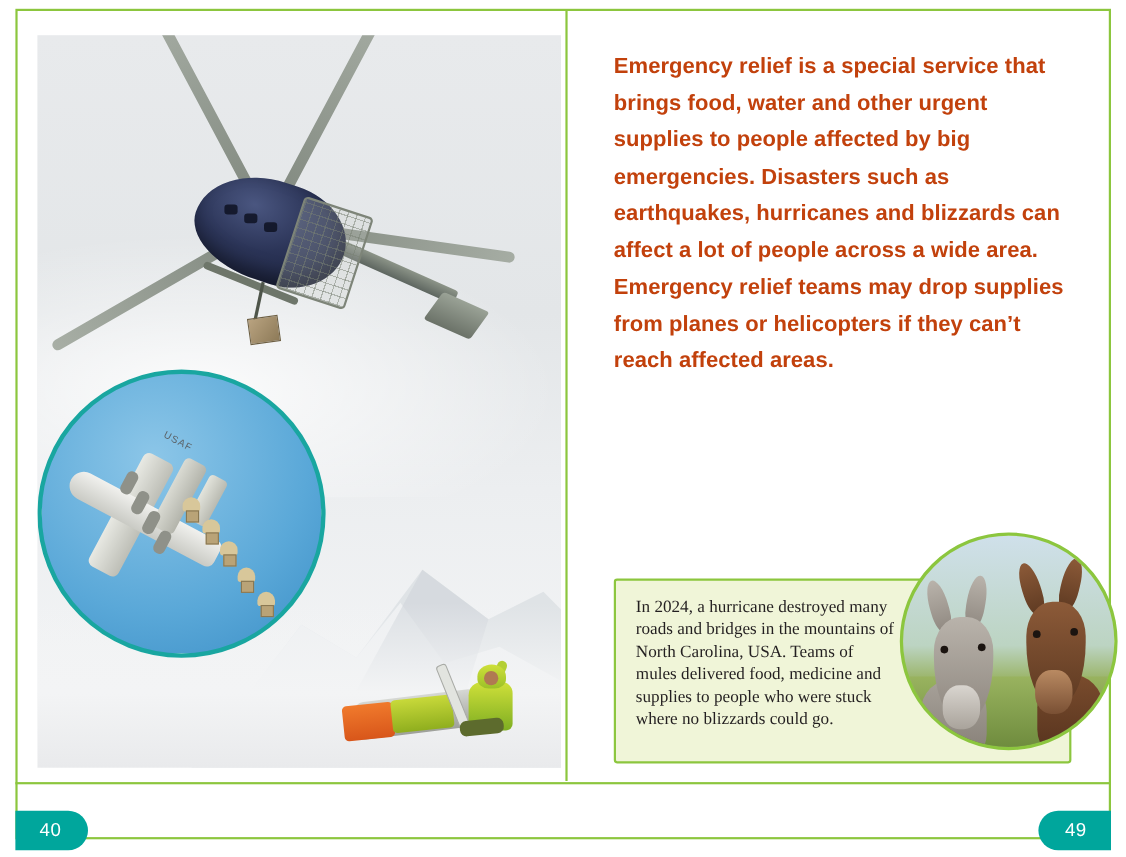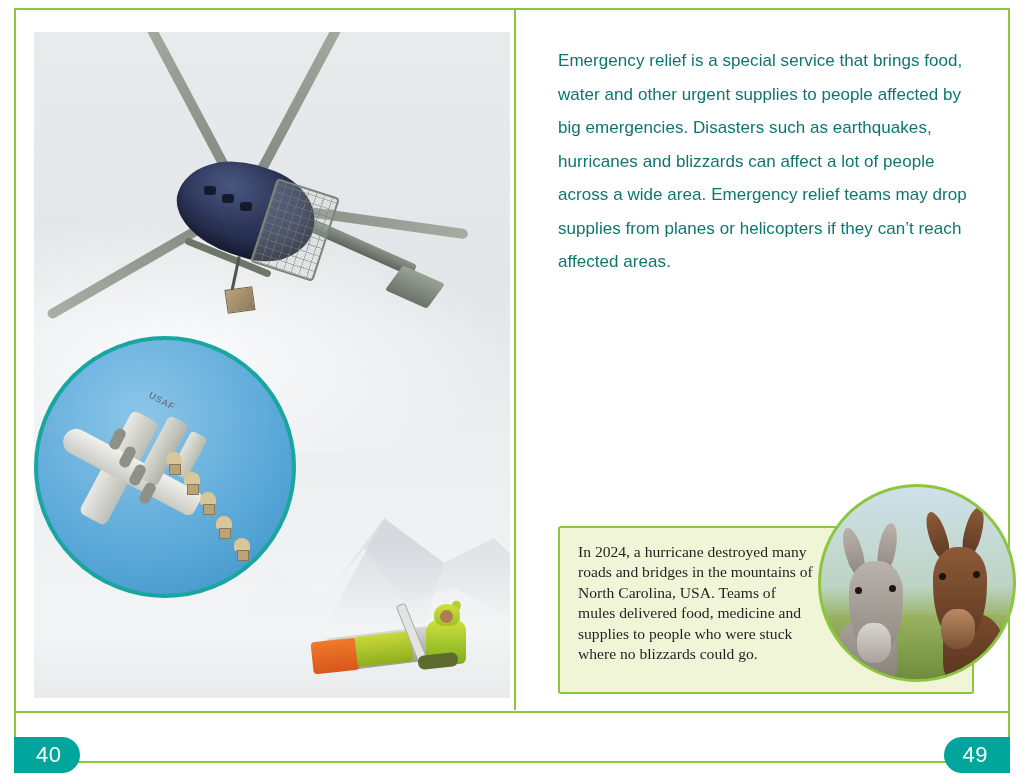--- a/index.html
+++ b/index.html
@@ -71,21 +71,21 @@
     background: #8cc63e;
   }
 
   .page-number {
     position: absolute;
     bottom: 6px;
     width: 66px;
     height: 36px;
     background: #00a69c;
     color: #ffffff;
-    font-size: 22px;
+    font-size: 17px;
     letter-spacing: 0.5px;
     display: flex;
     align-items: center;
     box-sizing: border-box;
   }
   .page-number.left {
     left: 14px;
     justify-content: flex-start;
     padding-left: 22px;
     border-radius: 0 18px 18px 0;
@@ -377,24 +377,25 @@
     border-radius: 6px;
     transform: rotate(-6deg);
   }
 
   
   .body-copy {
     position: absolute;
     left: 44px;
     top: 34px;
     width: 416px;
-    font-size: 17px;
+    font-size: 20px;
     line-height: 33.5px;
-    color: #0f766e;
+    color: #c2410c;
     letter-spacing: 0.05px;
+    font-weight: bold;
   }
   .body-copy p { margin: 0; }
   .body-copy p.indent { text-indent: 22px; }
 
   
   .factbox {
     position: absolute;
     left: 44px;
     top: 516px;
     width: 416px;

